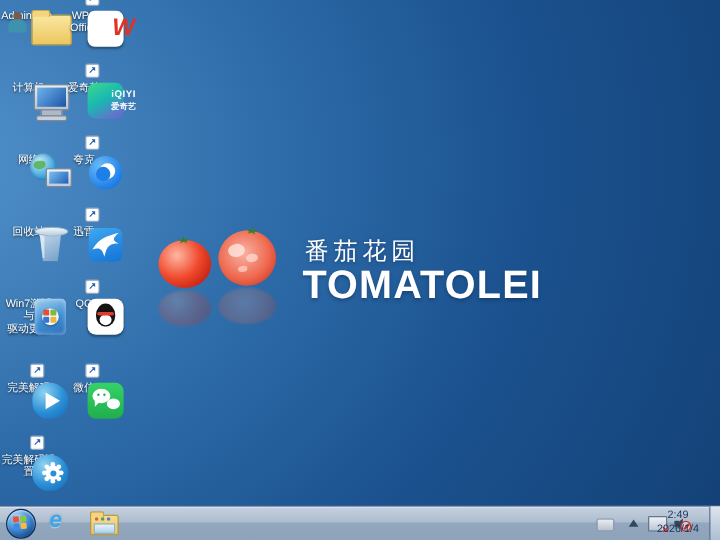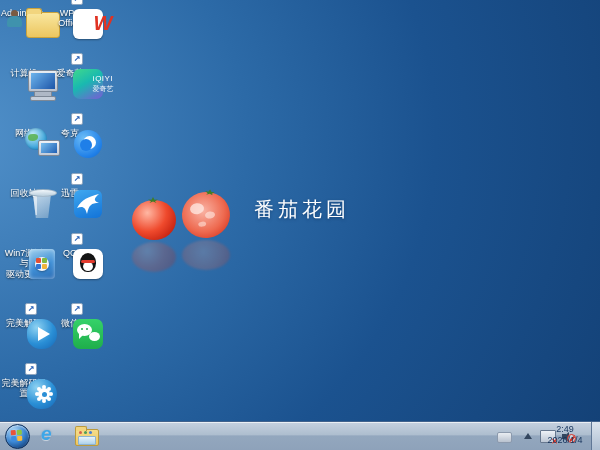--- a/index.html
+++ b/index.html
@@ -33,21 +33,21 @@
        font-style:italic;color:#e03323;}
   
   .monitor{position:absolute;background:linear-gradient(#e8edf3,#b9c2cf);border:1px solid #7d8violet;border:1px solid #7d8896;border-radius:2px;}
   .mon-big{left:4px;top:4px;width:28px;height:20px;}
   .mon-scr{position:absolute;left:2px;top:2px;right:2px;bottom:2px;background:linear-gradient(135deg,#6db4ec,#1d55a8);}
   .mon-base{position:absolute;left:10px;top:25px;width:16px;height:4px;background:#aeb8c6;border:1px solid #7d8896;}
   .mon-foot{position:absolute;left:6px;top:30px;width:24px;height:3px;background:#c6cfdb;border:1px solid #7d8896;border-radius:2px;}
   
   .iqiyi-box{position:absolute;left:3px;top:3px;width:30px;height:30px;border-radius:7px;
        background:linear-gradient(150deg,#3fd98c 0%,#19b9b0 45%,#7a5bd6 100%);
-       color:#fff;font-weight:normal;}
+       color:#fff;font-weight:bold;}
   .iqiyi-l1{position:absolute;top:5px;width:100%;text-align:center;font-size:8px;letter-spacing:.5px;}
   .iqiyi-l2{position:absolute;top:15px;width:100%;text-align:center;font-size:7px;opacity:.95;}
   
   .globe{position:absolute;left:1px;top:2px;width:22px;height:22px;border-radius:50%;
        background:radial-gradient(circle at 35% 30%,#c2ebf8,#3aa3da 65%,#1f6fae);box-shadow:inset 0 0 3px rgba(0,40,80,.4);}
   .globe::after{content:"";position:absolute;left:3px;top:6px;width:10px;height:7px;border-radius:50% 40% 60% 50%;
        background:#57b04b;opacity:.85;}
   .net-mon{left:14px;top:14px;width:20px;height:14px;position:absolute;background:linear-gradient(#eef2f7,#c2cbd8);
        border:1px solid #7d8896;border-radius:2px;}
   .net-scr{position:absolute;left:2px;top:2px;right:2px;bottom:2px;background:linear-gradient(135deg,#79c0f0,#2160b4);}
@@ -311,20 +311,21 @@
   <div class="logo">
     <span class="tomato tom1">
       <span class="stem stem1"></span>
     </span>
     <span class="tomato tom2">
       <span class="stem stem2"></span>
     </span>
     <span class="tomato refl refl1"></span>
     <span class="tomato refl refl2"></span>
     <span class="brand-cn">番茄花园</span>
+    <span class="brand-en">TOMATOLEI</span>
   </div>
 
   <div class="taskbar">
     <div class="tb-btn" style="left:0;width:34px;">
       <span class="orb">
         <span class="orb-flag">
           <span class="of of1"></span>
           <span class="of of2"></span>
           <span class="of of3"></span>
           <span class="of of4"></span>

